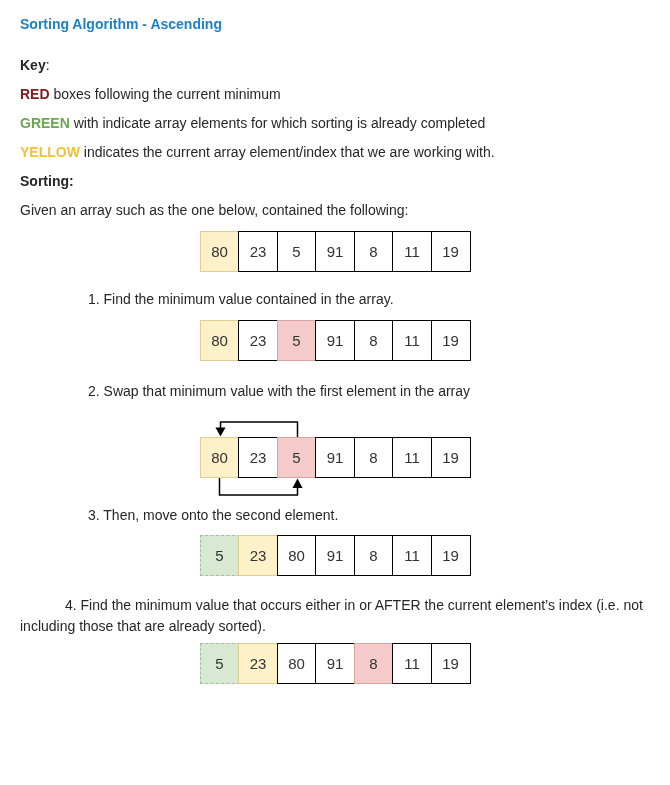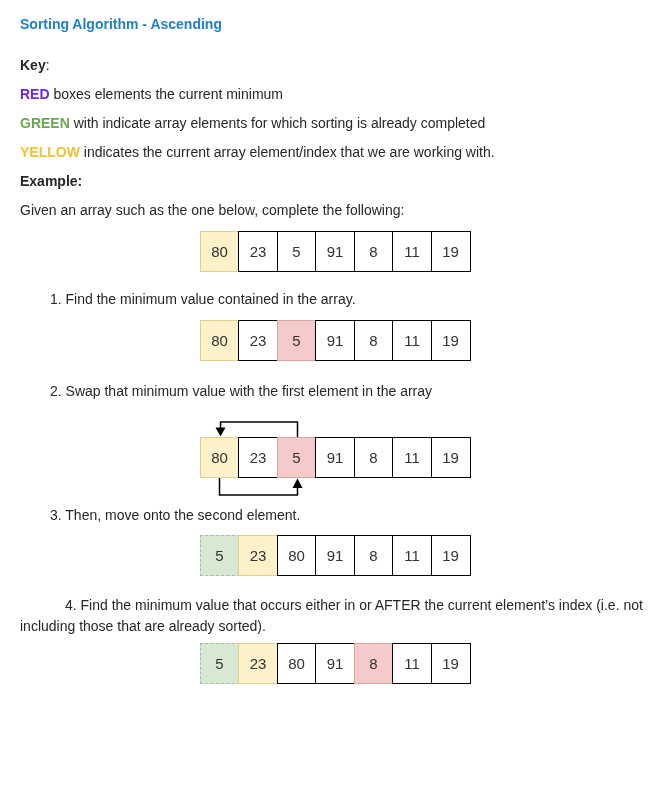--- a/index.html
+++ b/index.html
@@ -21,25 +21,25 @@
     margin: 0;
     line-height: 22px;
   }
   p { margin: 0; line-height: 18px; }
   .p-key       { margin-top: 21px; font-weight: bold; }
   .p-key .colon{ font-weight: normal; }
   .p-line      { margin-top: 11px; }
   .p-example   { margin-top: 11px; font-weight: bold; }
   .p-intro     { margin-top: 11px; }
   .term { font-weight: bold; }
-  .term-red    { color: #6d28d9; }
+  .term-red    { color: #7f1d1d; }
   .term-green  { color: #6aa84f; }
   .term-yellow { color: #f1c232; margin-top: 15px; }
 
-  .p-step { margin-left: 30px; }
+  .p-step { margin-left: 68px; }
   .p-step1 { margin-top: 18px; }
   .p-step2 { margin-top: 21px; }
   .p-step3 { margin-top: 28px; }
   .p-step4 { margin-left: 0; text-indent: 45px; margin-top: 19px; line-height: 21px; }
 
   .array-row {
     display: flex;
     width: 271px;
     margin: 0 auto;
   }
@@ -85,29 +85,29 @@
     display: block;
   }
 </style>
 </head>
 <body>
 
 <h1 class="doc-title">Sorting Algorithm - Ascending</h1>
 
 <p class="p-key"><span>Key</span><span class="colon">:</span></p>
 
-<p class="p-line"><span class="term term-red">RED</span><span> boxes elements the current minimum</span></p>
+<p class="p-line"><span class="term term-red">RED</span><span> boxes following the current minimum</span></p>
 
 <p class="p-line"><span class="term term-green">GREEN</span><span> with indicate array elements for which sorting is already completed</span></p>
 
 <p class="p-line"><span class="term term-yellow">YELLOW</span><span> indicates the current array element/index that we are working with.</span></p>
 
-<p class="p-example">Example:</p>
+<p class="p-example">Sorting:</p>
 
-<p class="p-intro">Given an array such as the one below, complete the following:</p>
+<p class="p-intro">Given an array such as the one below, contained the following:</p>
 
 <div class="array-row fig-1">
     <div class="cell yellow">80</div>
     <div class="cell plain">23</div>
     <div class="cell plain">5</div>
     <div class="cell plain">91</div>
     <div class="cell plain">8</div>
     <div class="cell plain">11</div>
     <div class="cell plain">19</div>
   </div>

